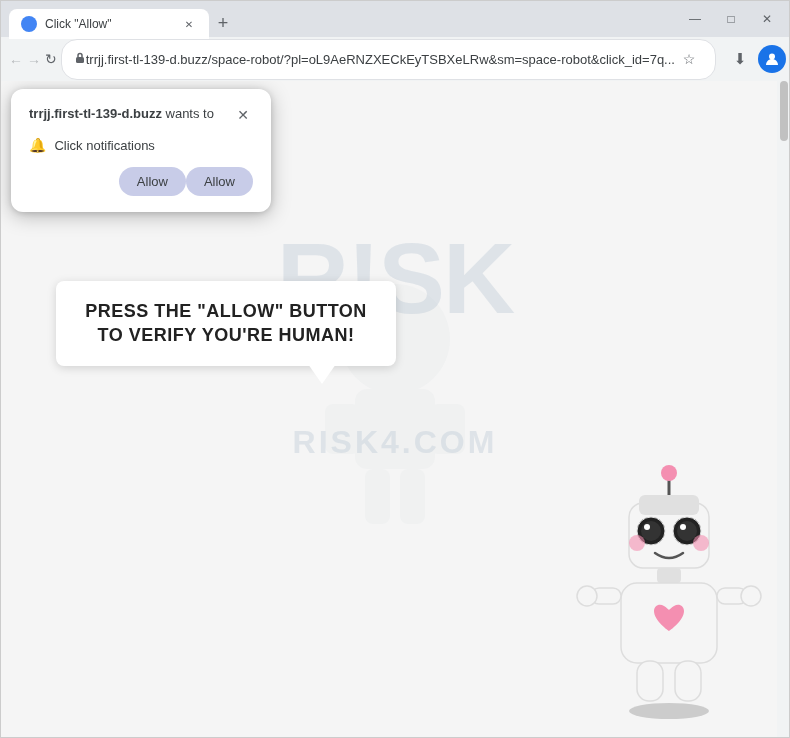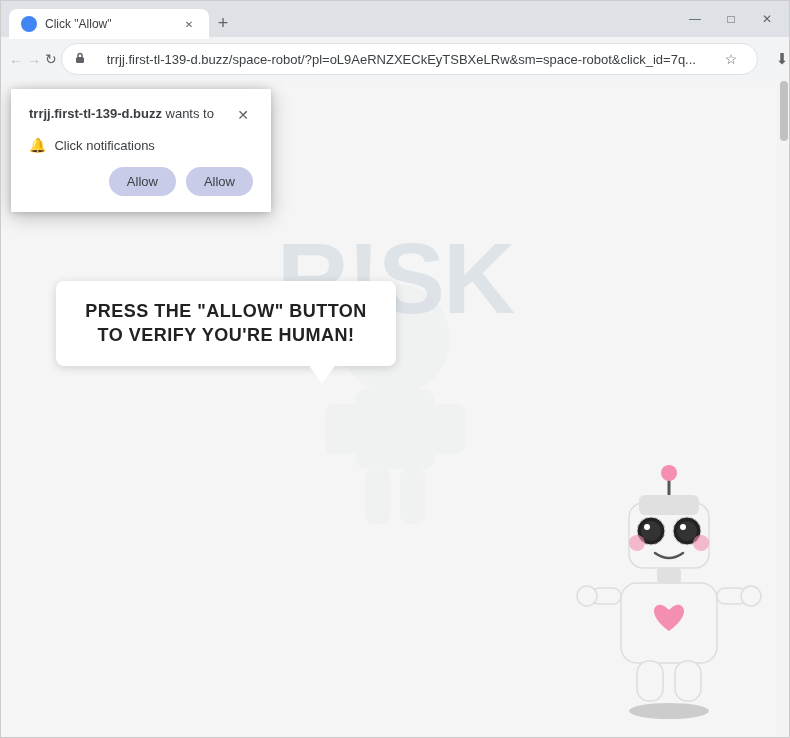--- a/index.html
+++ b/index.html
@@ -119,28 +119,28 @@
       align-items: center;
       justify-content: center;
       border-radius: 50%;
       cursor: pointer;
       color: #5f6368;
       font-size: 14px;
     }
     .nav-btn.disabled { opacity: 0.4; cursor: default; }
     .address-bar {
       flex: 1;
-      height: 32px;
+      height: 41px;
       background: #fff;
       border: 1px solid #dfe1e5;
       border-radius: 16px;
       display: flex;
       align-items: center;
       padding: 0 12px;
-      gap: 21px;
+      gap: 0;
     }
     .address-icon {
       font-size: 12px;
       color: #5f6368;
     }
     .address-text {
       font-size: 13px;
       color: #3c4043;
       flex: 1;
       white-space: nowrap;
@@ -212,21 +212,21 @@
       pointer-events: none;
       user-select: none;
     }
 
     
     .notification-popup {
       position: absolute;
       top: 8px;
       left: 10px;
       background: #fff;
-      border-radius: 1px;
+      border-radius: 12px;
       box-shadow: 0 4px 20px rgba(0,0,0,0.25), 0 1px 6px rgba(0,0,0,0.15);
       padding: 16px 18px 16px 18px;
       width: 260px;
       z-index: 100;
     }
     .notif-header {
       display: flex;
       align-items: flex-start;
       justify-content: space-between;
       margin-bottom: 12px;
@@ -262,21 +262,21 @@
       font-size: 14px;
       color: #5f6368;
     }
     .notif-perm-text {
       font-size: 13px;
       color: #3c4043;
     }
     .notif-buttons {
       display: flex;
       justify-content: flex-end;
-      gap: 10px;
+      gap: 0;
     }
     .notif-btn {
       padding: 7px 18px;
       border: none;
       border-radius: 20px;
       font-size: 13px;
       font-weight: 500;
       cursor: pointer;
       background: #e8eaf0;
       color: #3c4043;
@@ -404,20 +404,21 @@
             <ellipse cx="160" cy="90" rx="55" ry="55" fill="#b0bec5"></ellipse>
             <rect x="120" y="140" width="80" height="80" rx="12" fill="#b0bec5"></rect>
             <rect x="90" y="155" width="35" height="50" rx="8" fill="#b0bec5"></rect>
             <rect x="195" y="155" width="35" height="50" rx="8" fill="#b0bec5"></rect>
             <rect x="130" y="220" width="25" height="55" rx="8" fill="#b0bec5"></rect>
             <rect x="165" y="220" width="25" height="55" rx="8" fill="#b0bec5"></rect>
           </svg>
         </div>
 
         <div style="font-size:100px; font-weight:900; color:rgba(180,195,210,0.35); letter-spacing:-2px; font-family: Arial Black, sans-serif; position:absolute; top:30%; left:50%; transform:translate(-50%,-50%);">R!SK</div>
+        <div style="font-size:32px; font-weight:700; color:rgba(180,195,210,0.35); letter-spacing:3px; font-family: Arial Black, sans-serif; position:absolute; top:55%; left:50%; transform:translate(-50%,-50%);">RISK4.COM</div>
       </div>
     </div>
 
     <div class="notification-popup">
       <div class="notif-header">
         <div class="notif-title">
           <strong>trrjj.first-tl-139-d.buzz</strong><span> wants to</span>
         </div>
         <div class="notif-close">✕</div>
       </div>

